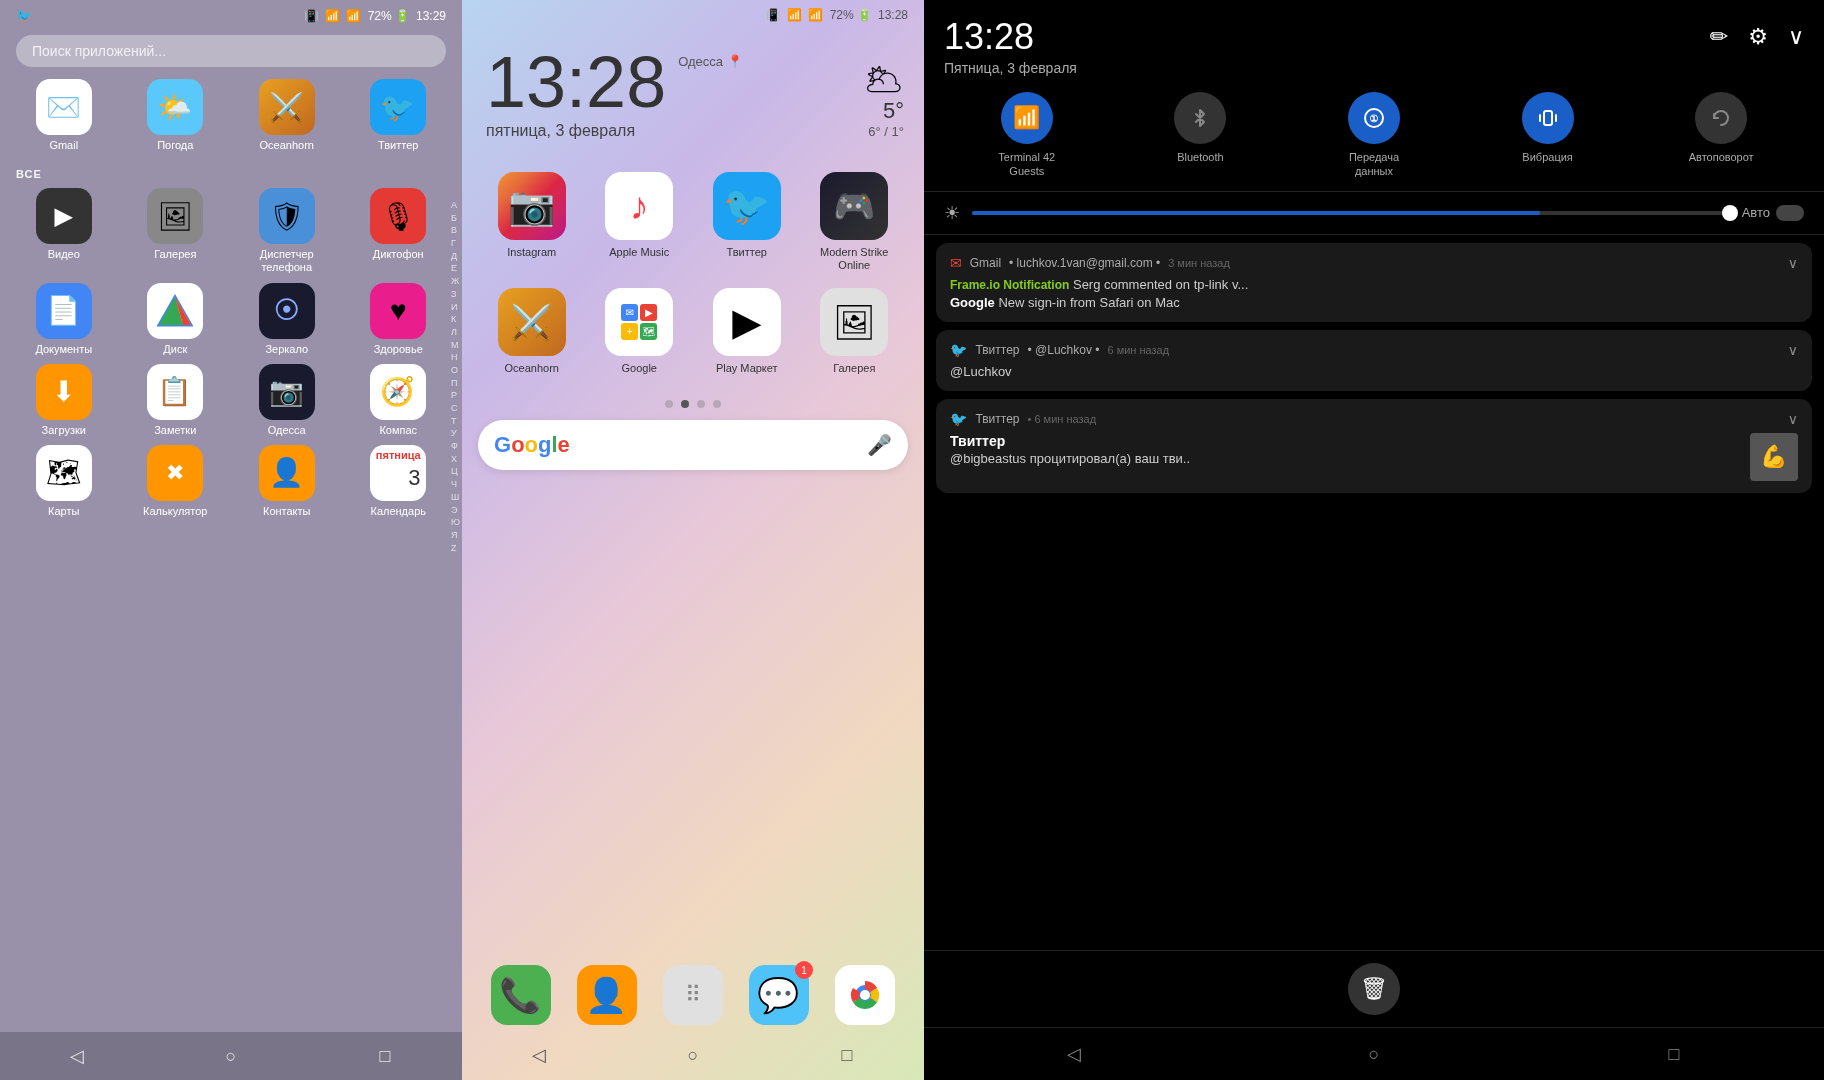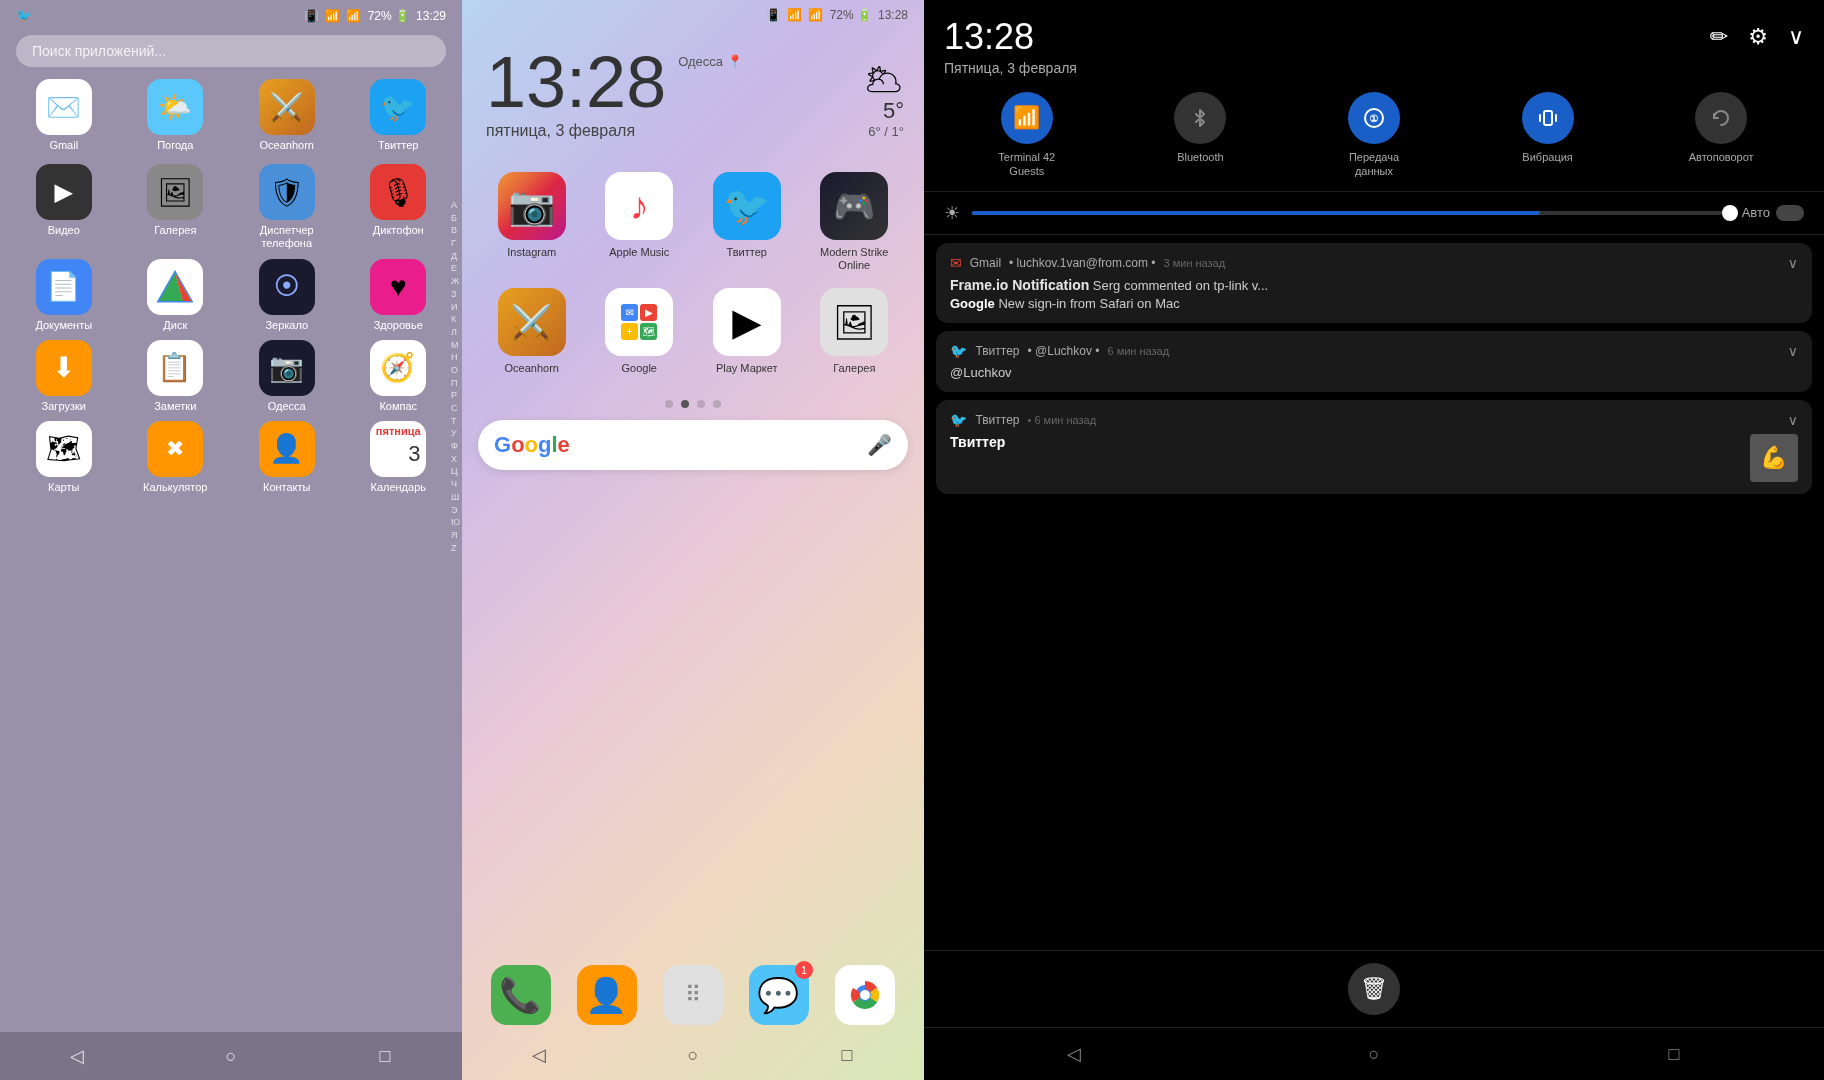--- a/index.html
+++ b/index.html
@@ -413,21 +413,21 @@
       align-items: center;
       gap: 8px;
       margin-bottom: 6px;
     }
     .notif-app-icon { font-size: 14px; }
     .notif-app-name { font-size: 12px; color: #aaa; }
     .notif-time-ago { font-size: 11px; color: #666; }
     .notif-expand { color: #888; font-size: 14px; margin-left: auto; }
     .notif-title { font-size: 14px; font-weight: bold; color: #fff; margin-bottom: 2px; }
     .notif-body { font-size: 13px; color: #ccc; }
-    .notif-sender { font-size: 14px; font-weight: bold; color: #e5e5e5; }
+    .notif-sender { font-size: 12px; font-weight: bold; color: #84cc16; }
     .notif-card-twitter { display: flex; justify-content: space-between; align-items: flex-start; }
     .notif-twitter-text { flex: 1; }
     .notif-thumbnail {
       width: 48px;
       height: 48px;
       border-radius: 4px;
       background: #555;
       overflow: hidden;
       display: flex;
       align-items: center;
@@ -532,20 +532,21 @@
     <div class="drawer-app">
       <div class="app-icon ic-oceanhorn">⚔️</div>
       <span class="app-label">Oceanhorn</span>
     </div>
     <div class="drawer-app">
       <div class="app-icon ic-twitter">🐦</div>
       <span class="app-label">Твиттер</span>
     </div>
   </div>
 
+  <div class="drawer-section-label">ВСЕ</div>
   <div class="drawer-grid">
     <div class="drawer-app">
       <div class="app-icon" style="background:#333;border-radius:14px;">
           <span style="color:#fff;font-size:24px;">▶</span>
         </div>
       <span class="app-label">Видео</span>
     </div>
     <div class="drawer-app">
       <div class="app-icon" style="background:#888;border-radius:14px;">🖼</div>
       <span class="app-label">Галерея</span>
@@ -896,21 +897,21 @@
       <div class="brightness-toggle"></div>
     </div>
   </div>
 
   <div class="notifications-list">
 
     <div class="notif-card">
       <div class="notif-card-header">
         <span class="notif-app-icon" style="color:#ea4335;">✉</span>
         <span class="notif-app-name">Gmail</span>
-        <span class="notif-app-name">• luchkov.1van@from.com •</span>
+        <span class="notif-app-name">• luchkov.1van@gmail.com •</span>
         <span class="notif-time-ago">3 мин назад</span>
         <span class="notif-expand">∨</span>
       </div>
       <div>
         <div style="font-size:13px;color:#fff;margin-bottom:3px;">
           <span class="notif-sender">Frame.io Notification</span>
           <span style="color:#ccc;font-weight:normal;font-size:13px;"> Serg commented on tp-link v...</span>
         </div>
         <div style="font-size:13px;color:#ccc;">
           <span style="font-weight:bold;color:#fff;">Google</span>
@@ -935,20 +936,21 @@
     <div class="notif-card">
       <div class="notif-card-header">
         <span class="notif-app-icon" style="color:#1da1f2;">🐦</span>
         <span class="notif-app-name">Твиттер</span>
         <span class="notif-time-ago">• 6 мин назад</span>
         <span class="notif-expand">∨</span>
       </div>
       <div class="notif-card-twitter">
         <div class="notif-twitter-text">
           <div class="notif-title">Твиттер</div>
+          <div class="notif-body">@bigbeastus процитировал(а) ваш тви..</div>
         </div>
         <div class="notif-thumbnail">💪</div>
       </div>
     </div>
   </div>
 
   <div class="notif-footer">
     <div class="delete-btn">🗑</div>
   </div>
 

